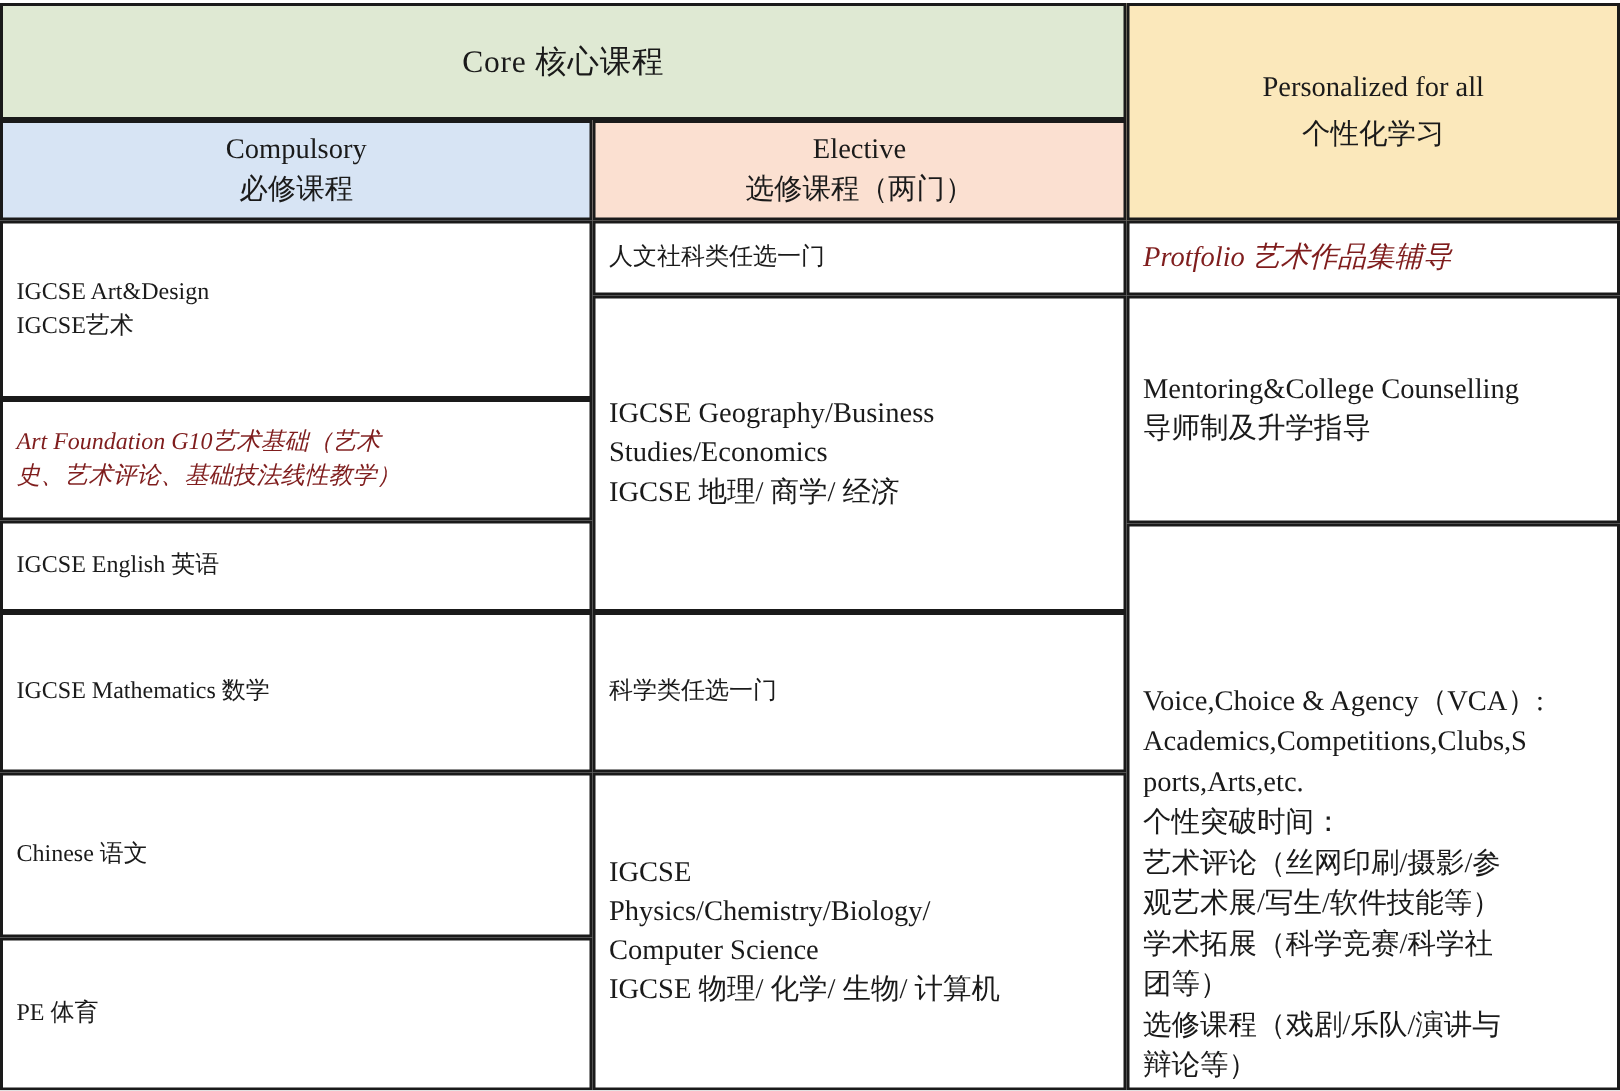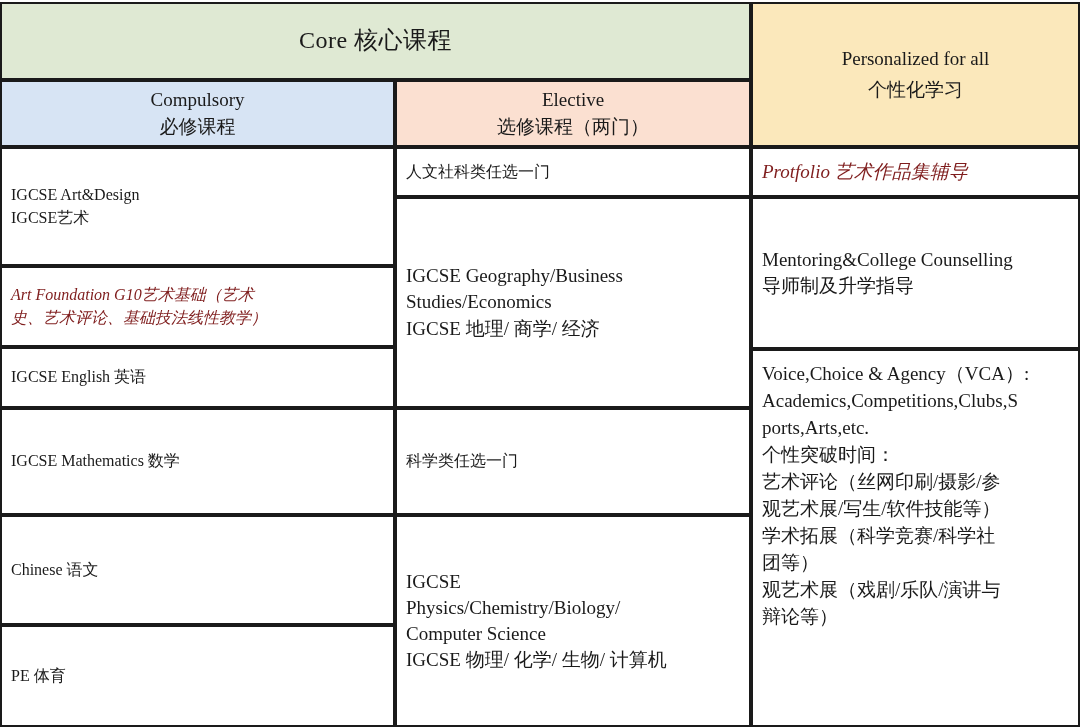--- a/index.html
+++ b/index.html
@@ -43,21 +43,21 @@
     display: block;
     line-height: 1.42;
   }
   
   .fill-green  { background: #dfe9d3; }
   .fill-blue   { background: #d7e4f4; }
   .fill-peach  { background: #fbe0d1; }
   .fill-yellow { background: #fbe8bb; }
 
   
-  .t-core   { font-size: 24px; letter-spacing: 0.5px; }
+  .t-core   { font-size: 21px; letter-spacing: 0.5px; }
   .t-sub    { font-size: 19px; }
   .t-pers   { font-size: 19px; }
   .t-body   { font-size: 16px; }
   .t-body-s { font-size: 19px; }
   .t-right  { font-size: 19px; }
 
   .orange { color: #7f1d1d; font-style: italic; }
 
   .hdr-gap { height: 5px; }
 </style>
@@ -135,26 +135,26 @@
 
   <div class="cell pad" style="left:751px; top:147px; width:329px; height:50px;">
     <span class="line t-right orange">Protfolio 艺术作品集辅导</span>
   </div>
 
   <div class="cell pad" style="left:751px; top:197px; width:329px; height:152px;">
     <span class="line t-right">Mentoring&amp;College Counselling</span>
     <span class="line t-right">导师制及升学指导</span>
   </div>
 
-  <div class="cell pad" style="left:751px; top:349px; width:329px; height:378px; justify-content:flex-start; padding-top:10px;">
+  <div class="cell pad" style="left:751px; top:349px; width:329px; height:378px; justify-content:flex-end; padding-top:10px;">
     <span class="wrapline t-right">Voice,Choice &amp; Agency（VCA）:</span>
     <span class="wrapline t-right">Academics,Competitions,Clubs,S</span>
     <span class="wrapline t-right">ports,Arts,etc.</span>
     <span class="wrapline t-right">个性突破时间：</span>
     <span class="wrapline t-right">艺术评论（丝网印刷/摄影/参</span>
     <span class="wrapline t-right">观艺术展/写生/软件技能等）</span>
     <span class="wrapline t-right">学术拓展（科学竞赛/科学社</span>
     <span class="wrapline t-right">团等）</span>
-    <span class="wrapline t-right">观艺术展（戏剧/乐队/演讲与</span>
+    <span class="wrapline t-right">选修课程（戏剧/乐队/演讲与</span>
     <span class="wrapline t-right">辩论等）</span>
   </div>
 
 </div>
 
 </body></html>

